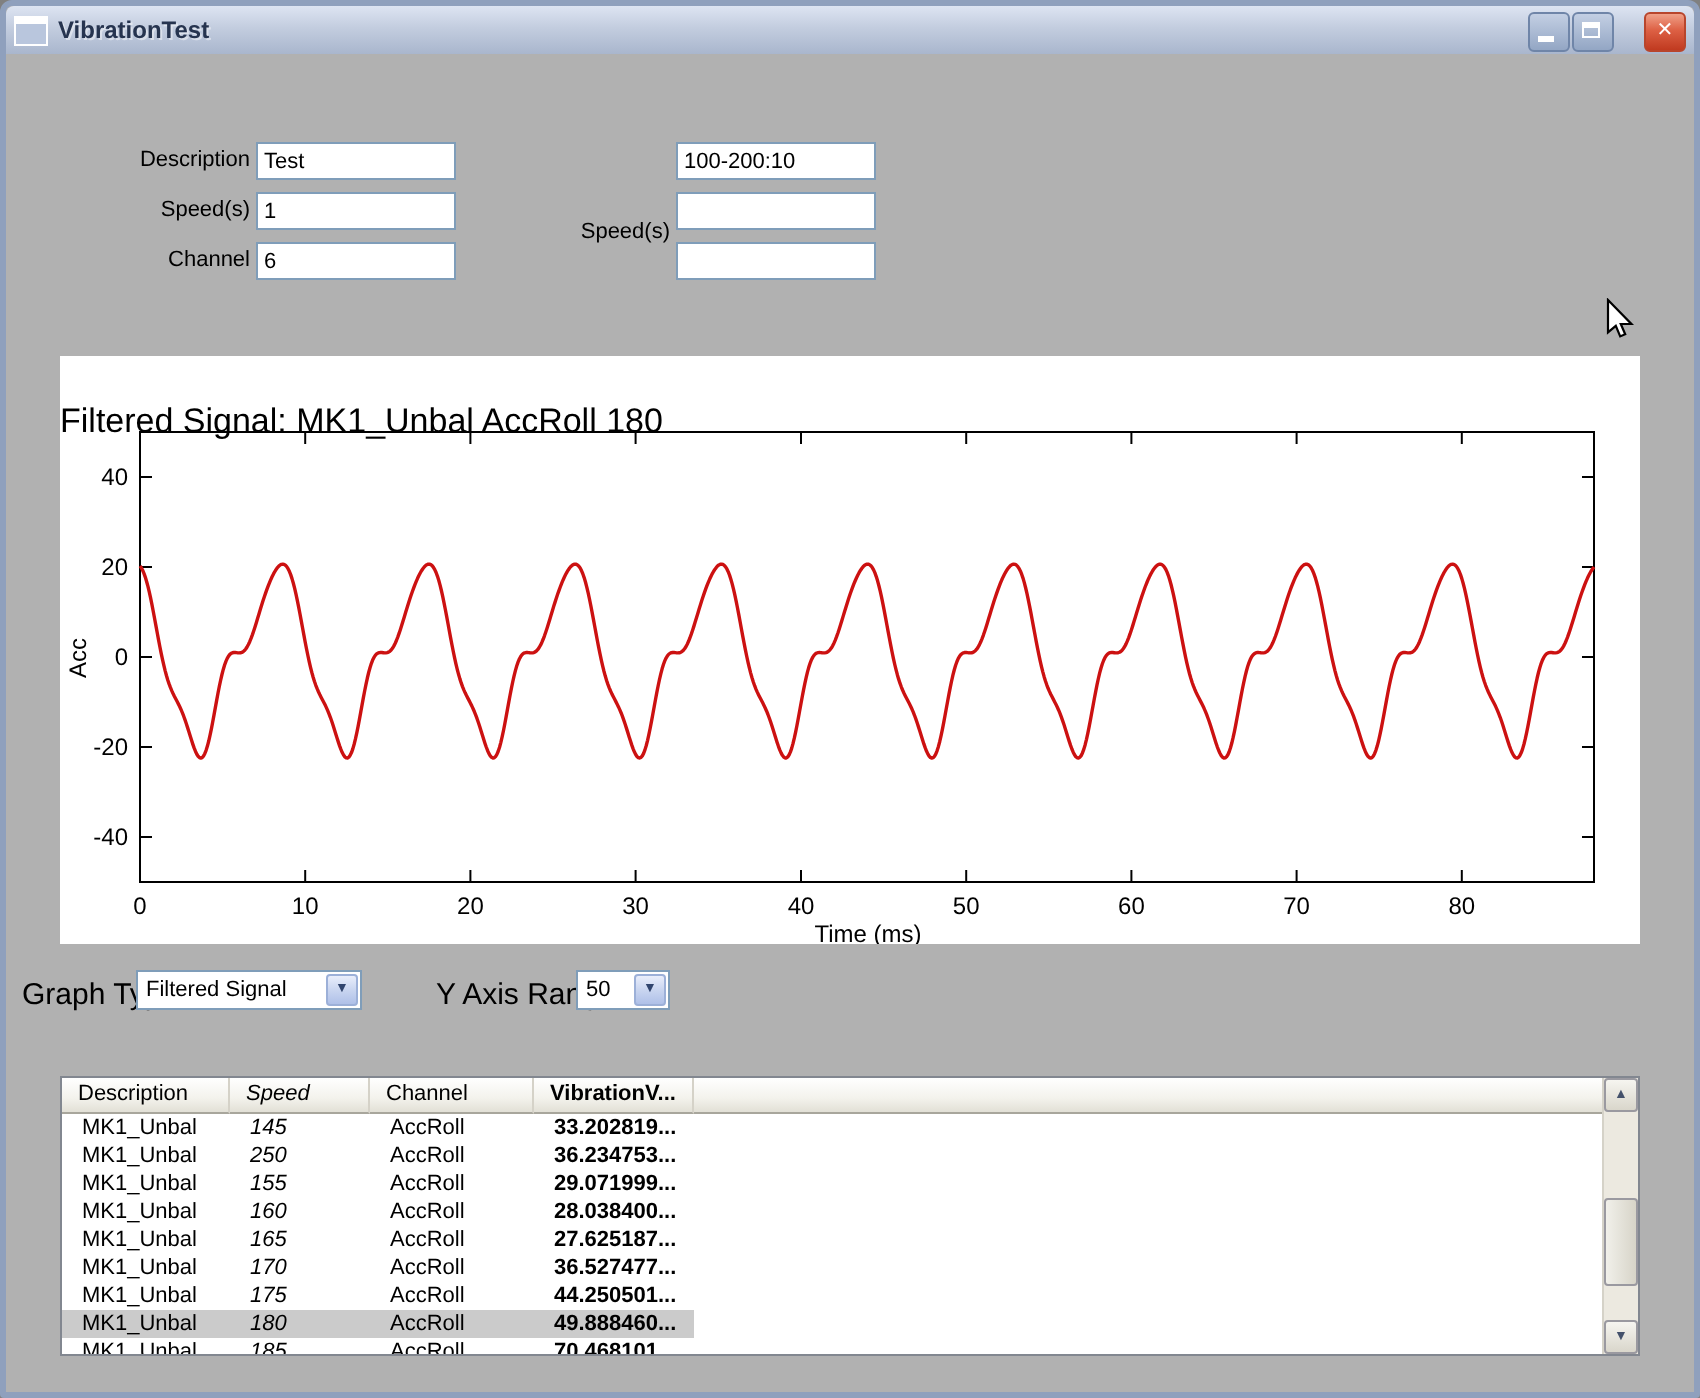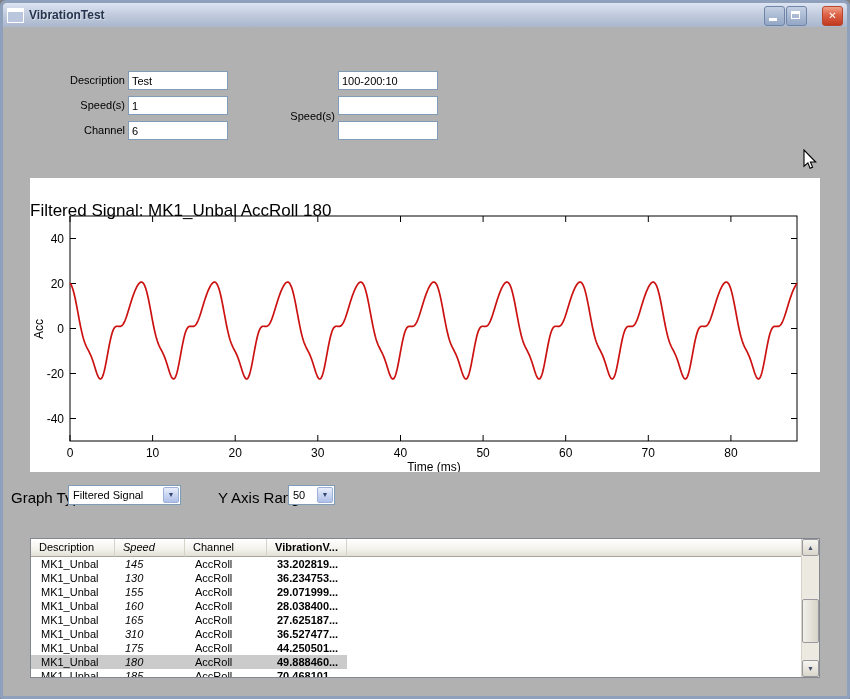--- a/index.html
+++ b/index.html
@@ -180,21 +180,21 @@
       </div>
     <div class="lv-rows" id="lv-rows">
         <div class="lv-row">
           <div class="lv-cell c0">MK1_Unbal</div>
           <div class="lv-cell c1">145</div>
           <div class="lv-cell c2">AccRoll</div>
           <div class="lv-cell c3">33.202819...</div>
         </div>
         <div class="lv-row">
           <div class="lv-cell c0">MK1_Unbal</div>
-          <div class="lv-cell c1">130</div>
+          <div class="lv-cell c1">250</div>
           <div class="lv-cell c2">AccRoll</div>
           <div class="lv-cell c3">36.234753...</div>
         </div>
         <div class="lv-row">
           <div class="lv-cell c0">MK1_Unbal</div>
           <div class="lv-cell c1">155</div>
           <div class="lv-cell c2">AccRoll</div>
           <div class="lv-cell c3">29.071999...</div>
         </div>
         <div class="lv-row">
@@ -204,21 +204,21 @@
           <div class="lv-cell c3">28.038400...</div>
         </div>
         <div class="lv-row">
           <div class="lv-cell c0">MK1_Unbal</div>
           <div class="lv-cell c1">165</div>
           <div class="lv-cell c2">AccRoll</div>
           <div class="lv-cell c3">27.625187...</div>
         </div>
         <div class="lv-row">
           <div class="lv-cell c0">MK1_Unbal</div>
-          <div class="lv-cell c1">310</div>
+          <div class="lv-cell c1">170</div>
           <div class="lv-cell c2">AccRoll</div>
           <div class="lv-cell c3">36.527477...</div>
         </div>
         <div class="lv-row">
           <div class="lv-cell c0">MK1_Unbal</div>
           <div class="lv-cell c1">175</div>
           <div class="lv-cell c2">AccRoll</div>
           <div class="lv-cell c3">44.250501...</div>
         </div>
         <div class="lv-row selected">

